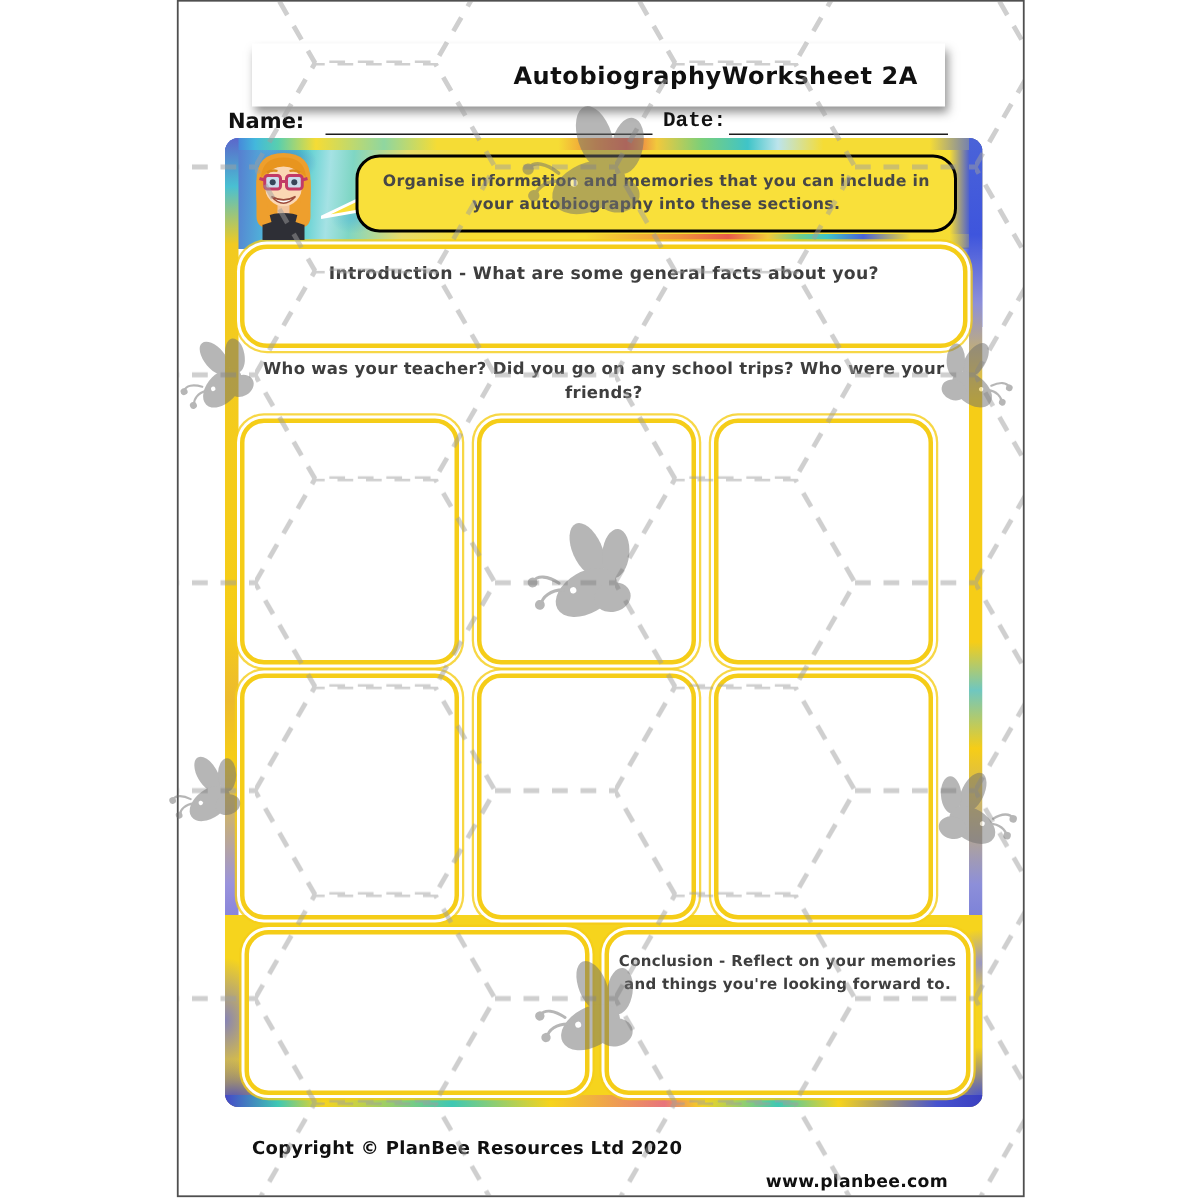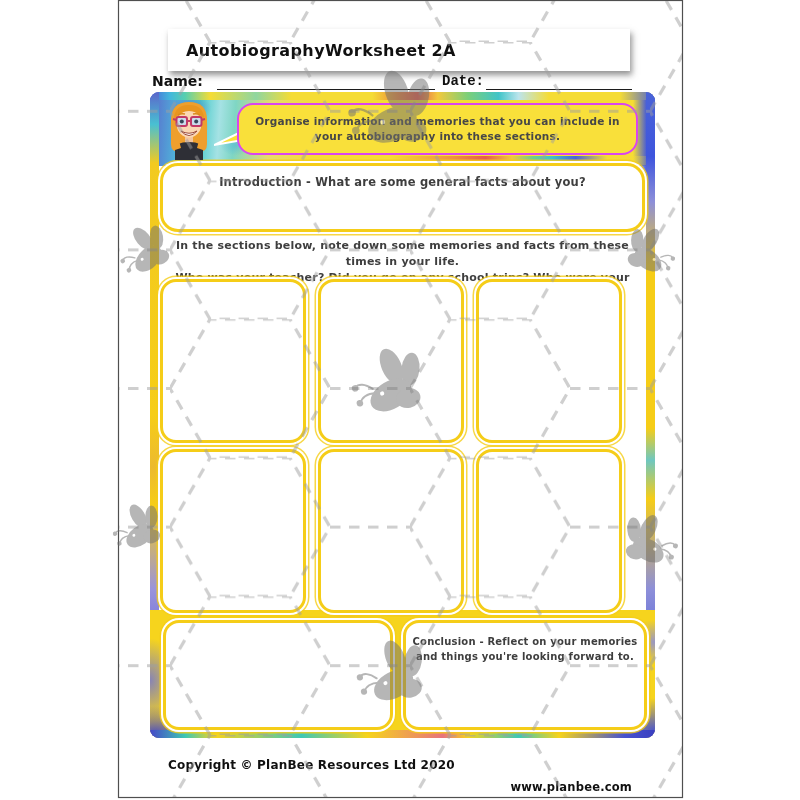--- a/index.html
+++ b/index.html
@@ -3,21 +3,21 @@
 <meta charset="utf-8">
 <style>
   html,body{margin:0;padding:0;}
   body{width:800px;height:800px;position:relative;background:#ffffff;
        font-family:"DejaVu Sans","Liberation Sans",sans-serif;overflow:hidden;}
   .abs{position:absolute;}
 
   
   .header-card{left:168px;top:29px;width:462px;height:42px;background:#fff;
     box-shadow:2px 4px 6px rgba(40,40,40,.5);display:flex;align-items:center;
-    justify-content:flex-start;padding:0 18px;box-sizing:border-box;z-index:5;}
+    justify-content:flex-end;padding:0 18px;box-sizing:border-box;z-index:5;}
   .header-card span{font-size:16px;font-weight:bold;color:#101010;letter-spacing:.4px;}
 
   .field-label{font-size:14px;font-weight:bold;color:#111;z-index:5;}
   .write-line{border-top:1.7px solid #1c1c1c;height:0;z-index:5;}
 
   
   .page{left:150px;top:92px;width:505px;height:646px;background:#fff;
         border-radius:9px;overflow:hidden;z-index:4;}
   .band-top{left:0;top:0;width:505px;height:74px;
     background:
@@ -58,21 +58,21 @@
   
   .wbox{background:#fff;border:3px solid #f5cd18;border-radius:16px;box-sizing:border-box;
         box-shadow:0 0 0 2px #fff,0 0 0 3.5px rgba(245,205,24,.8);}
   .intro-box{left:10px;top:71px;width:485px;height:69px;border-radius:18px;z-index:3;}
   .bottom-box-left{left:13px;top:528px;width:230px;height:110px;z-index:3;}
   .bottom-box-right{left:253px;top:528px;width:244px;height:110px;z-index:3;padding-top:11px;}
   .grid-wrap{left:10px;top:187px;width:462px;height:334px;display:grid;
      grid-template-columns:repeat(3,146px);grid-template-rows:repeat(2,164px);
      column-gap:12px;row-gap:6px;z-index:3;}
   .bubble{left:87px;top:11px;width:401px;height:52px;background:#f9e03a;
-     border:2px solid #d946ef;border-radius:16px;box-sizing:border-box;z-index:3;
+     border:2px solid #000000;border-radius:16px;box-sizing:border-box;z-index:3;
      display:flex;align-items:center;justify-content:center;}
   .bubble-tail{left:64px;top:37px;z-index:3;}
 
   .wtext{font-size:11px;line-height:16px;font-weight:bold;color:#3e3e3e;
          letter-spacing:.2px;text-align:center;}
   .bubble .wtext{font-size:10.5px;line-height:15px;width:380px;color:#474747;}
   .intro-box .wtext{margin-top:8px;font-size:11.5px;}
   .instr{left:8px;top:146px;width:489px;z-index:3;}
   .bottom-box-right .wtext{font-size:10px;line-height:15px;}
 
@@ -130,21 +130,20 @@
   </svg>
   <div class="abs bubble">
     <div class="wtext">Organise information and memories that you can include in your autobiography into these sections.</div>
   </div>
 
   <div class="abs wbox intro-box">
     <div class="wtext">Introduction - What are some general facts about you?</div>
   </div>
 
   <div class="abs instr">
-    <div class="wtext">In the sections below, note down some memories and facts from these times in your life.</div>
     <div class="wtext">Who was your teacher? Did you go on any school trips? Who were your friends?</div>
   </div>
 
   <div class="abs grid-wrap">
     <div class="wbox"></div>
     <div class="wbox"></div>
     <div class="wbox"></div>
     <div class="wbox"></div>
     <div class="wbox"></div>
     <div class="wbox"></div>

